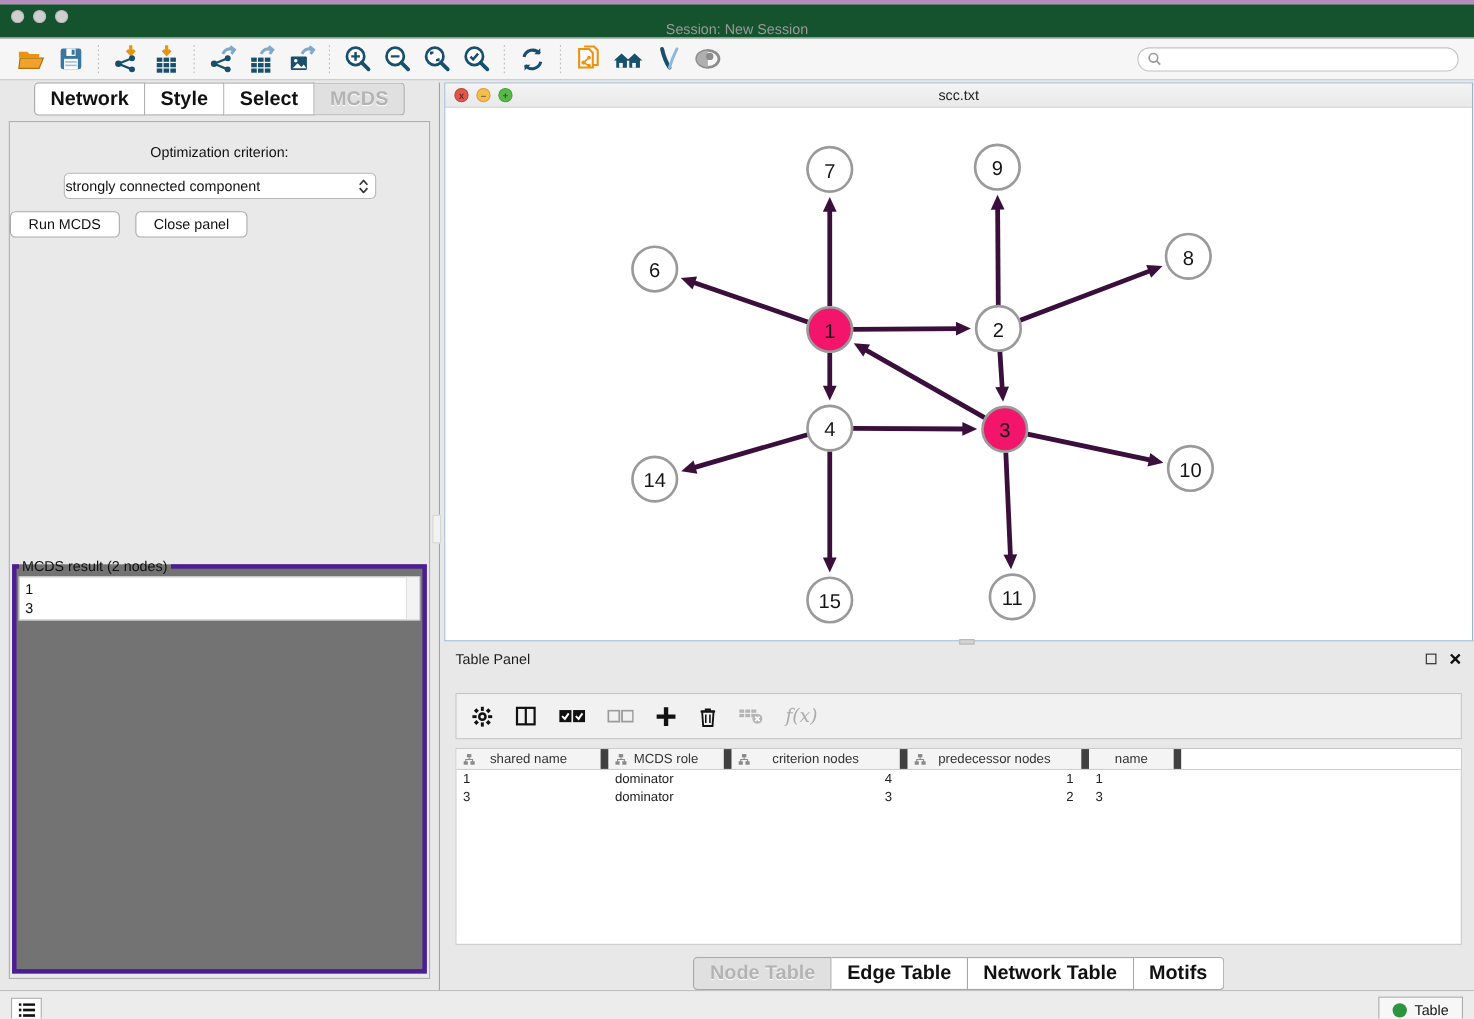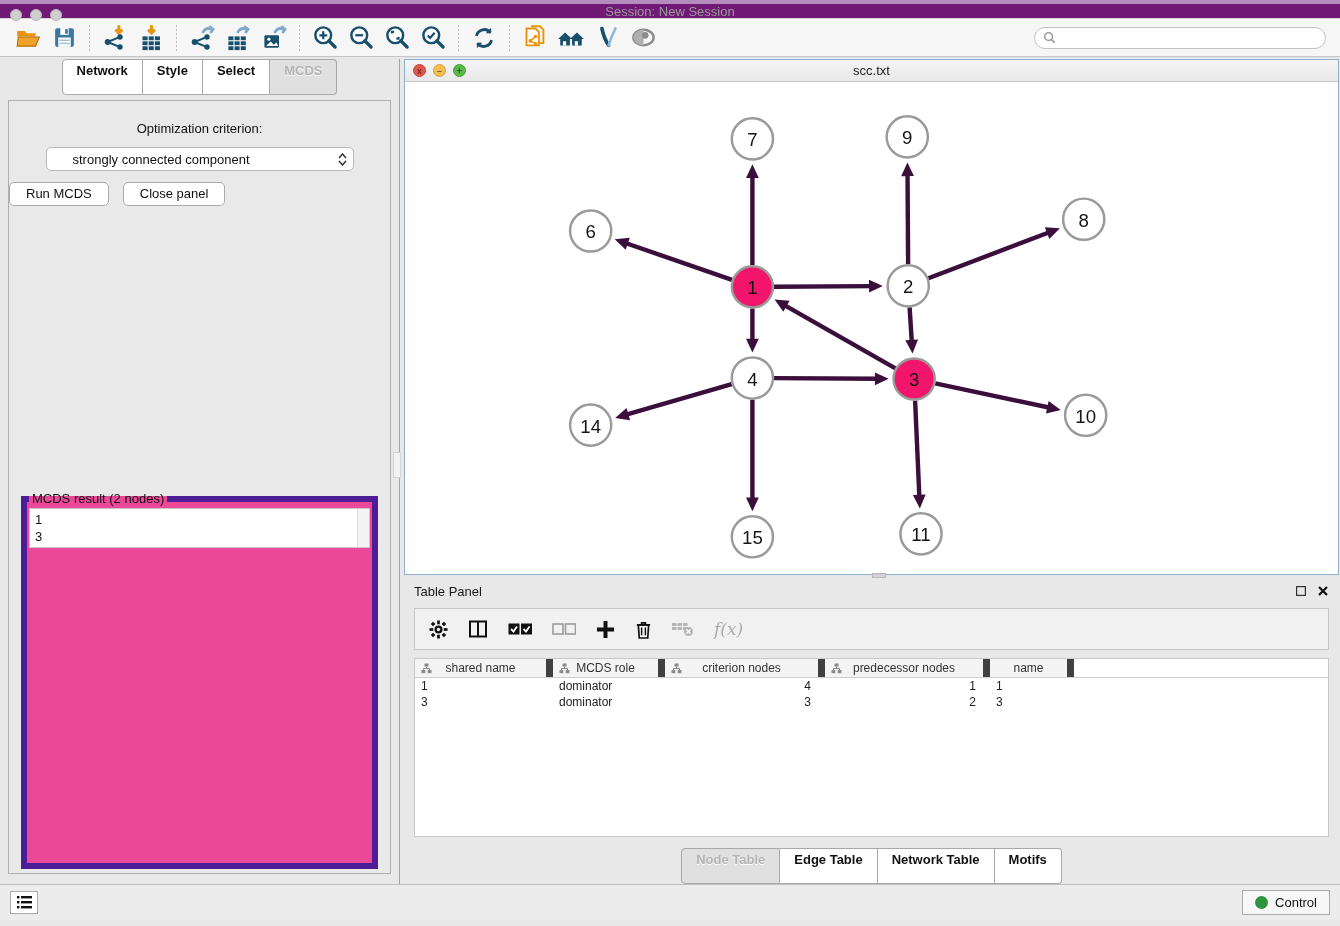--- a/index.html
+++ b/index.html
@@ -1,22 +1,22 @@
 <!DOCTYPE html>
 <html><head>
 <meta charset="utf-8">
 <style>
   * { margin:0; padding:0; box-sizing:border-box; }
   html,body { width:1340px; height:926px; overflow:hidden;
     font-family:"Liberation Sans", sans-serif; background:#E8E8E8; }
 
   
   .top-strip { height:4px; background:#B58CBE; }
-  .titlebar { height:15px; background:#701a75; border-bottom:1px solid #D8D8D8;
-    position:relative; display:flex; align-items:flex-start; justify-content:center; }
+  .titlebar { height:31px; background:#14532d; border-bottom:1px solid #D8D8D8;
+    position:relative; display:flex; align-items:flex-end; justify-content:center; }
   .traffic { position:absolute; left:10px; top:5px; display:flex; gap:8px; }
   .tl-dot { width:12px; height:12px; border-radius:50%; background:#CFCFCF; border:1px solid #B9B9B9; }
   .win-title { font-size:13px; color:#9A9A9A; }
 
   
   .toolbar { height:38px; background:#F6F6F6; border-bottom:1px solid #C4C4C4;
     display:flex; align-items:center; padding:0 10px; }
   .tb-btn { width:36px; height:32px; display:flex; align-items:center; justify-content:center; }
   .tb-sep { width:1px; height:26px; margin:0 7px;
     background-image:linear-gradient(#BBB 40%, transparent 40%); background-size:1px 4px; }
@@ -32,38 +32,38 @@
   .right-col { width:935px; margin-left:4px; display:flex; flex-direction:column; }
 
   
   .panel-head { height:26px; display:flex; align-items:center; padding:0 10px; }
   .panel-title { font-size:13px; color:#1A1A1A; }
   .panel-head .ph-icons { margin-left:auto; display:flex; gap:10px; align-items:center; }
   .ph-icon { width:12px; height:12px; display:flex; align-items:center; justify-content:center; }
 
   
   .seg-row { display:flex; justify-content:center; }
-  .seg-tab { font-size:13px; font-weight:bold; color:#111; background:#fff;
-    border:1px solid #A8A8A8; border-left:none; padding:3px 14px 16px; }
+  .seg-tab { font-size:18px; font-weight:bold; color:#111; background:#fff;
+    border:1px solid #A8A8A8; border-left:none; padding:3px 14px 4px; }
   .seg-tab:first-child { border-left:1px solid #A8A8A8; border-radius:4px 0 0 4px; }
   .seg-tab:last-child { border-radius:0 4px 4px 0; }
   .seg-tab.active { background:#E0E0E0; color:#B3B3B3; text-shadow:0 1px 0 #fff; }
 
   
   .cp-content { flex:1; margin:5px 8px 10px; border:1px solid #B0B0B0; background:#E9E9E9;
     display:flex; flex-direction:column; }
   .opt-label { text-align:center; font-size:13px; color:#111; margin-top:20px; }
-  .criterion { width:308px; height:24px; margin:11px auto 0; background:#fff; border:1px solid #B9B9B9;
-    border-radius:5px; display:flex; align-items:center; padding:0 6px 0 26px; font-size:13px; color:#111; }
+  .criterion { width:284px; height:24px; margin:11px auto 0; background:#fff; border:1px solid #B9B9B9;
+    border-radius:5px; display:flex; align-items:center; padding:0 6px 0 1px; font-size:13px; color:#111; }
   .criterion .stepper { margin-left:auto; display:flex; flex-direction:column; gap:1px; }
   .btn-row { display:flex; justify-content:flex-start; gap:14px; margin-top:11px; }
   .aqua-btn { background:#fff; border:1px solid #ABABAB; border-radius:5px; padding:3px 16px 4px;
     font-size:13px; color:#111; font-family:"Liberation Sans", sans-serif; }
   .cp-fill { flex:1; }
-  fieldset.mcds { margin:0 12px 4px; border:6px solid #4c1d95; height:378px; padding:2px; background:#ec4899; }
+  fieldset.mcds { margin:0 2px 4px; border:4px solid #4c1d95; height:378px; padding:2px; background:#737373; }
   fieldset.mcds legend { font-size:13px; color:#111; padding:0 3px; }
   .mcds-inner { position:relative; background:#fff; border:1px solid #C9C9C9; height:100%; }
   .mcds-text { font-size:13px; color:#111; padding:2px 5px; white-space:pre; line-height:17px; }
   .mcds-scroll { position:absolute; top:0; right:0; bottom:0; width:12px; background:#F3F3F3; border-left:1px solid #E0E0E0; }
 
   
   .network-panel { height:527px; border:1px solid #8FAFCE; background:#fff; display:flex; flex-direction:column; }
   .net-titlebar { height:22px; background:linear-gradient(#F4F4F4,#E9E9E9); border-bottom:1px solid #C9C9C9;
     position:relative; display:flex; align-items:center; justify-content:center; }
   .net-title { font-size:13px; color:#222; }
@@ -74,21 +74,21 @@
   .nl.yellow { background:#F4BD50; border:1px solid #D6A03C; }
   .nl.green { background:#58B948; border:1px solid #44A236; }
   .net-canvas { flex:1; position:relative; background:#fff; }
   .net-canvas svg { position:absolute; inset:0; }
   .net-grip { position:absolute; left:50%; bottom:-4px; width:14px; height:5px; background:#D3D3D3; border:1px solid #B8B8B8; }
 
   .h-splitter { height:3px; }
 
   
   .table-panel { flex:1; display:flex; flex-direction:column; background:#E8E8E8; }
-  .tp-toolbar { margin:4px 10px 0; height:42px; border:1px solid #C6C6C6; background:#F1F1F1;
+  .tp-toolbar { margin:18px 10px 0; height:42px; border:1px solid #C6C6C6; background:#F1F1F1;
     display:flex; align-items:center; gap:20px; padding:0 14px; }
   .tp-icon { display:flex; align-items:center; justify-content:center; }
   .fx-label { font-family:"DejaVu Serif", serif; font-style:italic; font-size:17px; color:#ABABAB; }
   .node-table { margin:8px 10px 0; background:#fff; border:1px solid #C9C9C9; height:179px;
     display:flex; flex-direction:column; overflow:hidden; }
   .nt-header { display:flex; height:19px; border-bottom:1px solid #CFCFCF; background:#F4F4F4; }
   .th { position:relative; display:flex; align-items:center; justify-content:center;
     font-size:12px; color:#333; border-right:7px solid #404040; }
   .th .col-icon { position:absolute; left:6px; top:4px; }
   .th.filler { flex:1; background:#fff; border-right:none; }
@@ -578,15 +578,15 @@
           <rect x="4" y="0" width="11" height="2.4"></rect>
           <rect x="0" y="5" width="2.4" height="2.4"></rect>
           <rect x="4" y="5" width="11" height="2.4"></rect>
           <rect x="0" y="10" width="2.4" height="2.4"></rect>
           <rect x="4" y="10" width="11" height="2.4"></rect>
         </g>
       </svg>
   </div>
   <div class="memory-btn">
     <span class="mem-dot"></span>
-    <span>Control</span>
+    <span>Table</span>
   </div>
 </div>
 
 </body></html>

